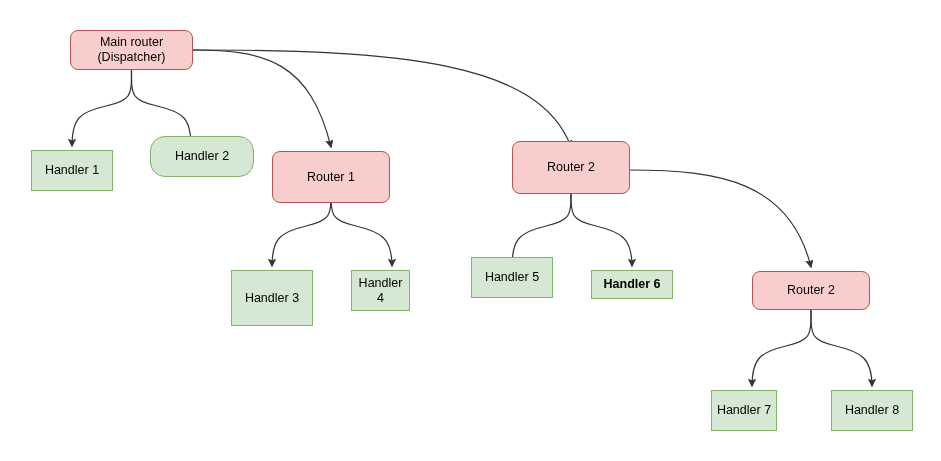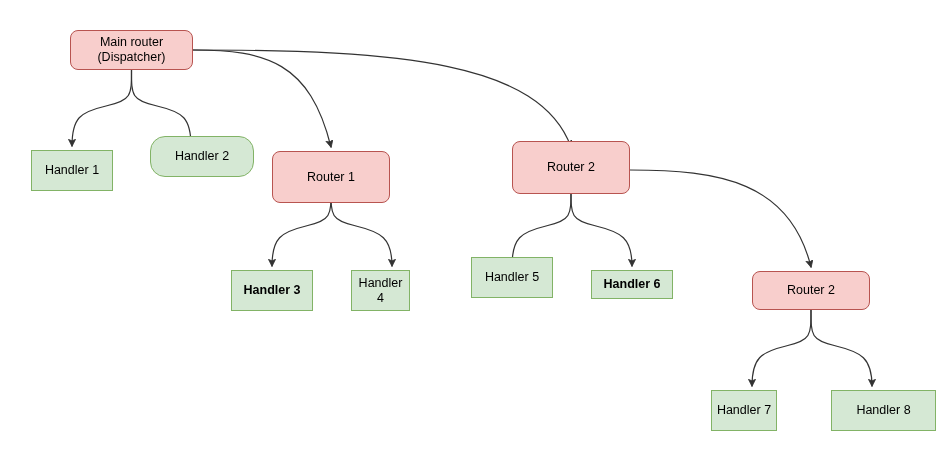--- a/index.html
+++ b/index.html
@@ -90,36 +90,36 @@
       </div>
       <div class="node node-handler" style="left: 150px; top: 136px; width: 104px; height: 41px; border-radius: 15px;">
         <span class="node-label">Handler 2</span>
       </div>
       <div class="node node-router" style="left: 272px; top: 151px; width: 118px; height: 52px;">
         <span class="node-label">Router 1</span>
       </div>
       <div class="node node-router" style="left: 512px; top: 141px; width: 118px; height: 53px;">
         <span class="node-label">Router 2</span>
       </div>
-      <div class="node node-handler" style="left: 231px; top: 270px; width: 82px; height: 41px; font-weight: bold;">
+      <div class="node node-handler" style="left: 231px; top: 270px; width: 82px; height: 56px;">
         <span class="node-label">Handler 3</span>
       </div>
       <div class="node node-handler" style="left: 351px; top: 270px; width: 59px; height: 41px;">
         <span class="node-label">Handler 4</span>
       </div>
       <div class="node node-handler" style="left: 471px; top: 257px; width: 82px; height: 41px;">
         <span class="node-label">Handler 5</span>
       </div>
       <div class="node node-handler" style="left: 591px; top: 270px; width: 82px; height: 29px; font-weight: bold;">
         <span class="node-label">Handler 6</span>
       </div>
       <div class="node node-router" style="left: 752px; top: 271px; width: 118px; height: 39px;">
         <span class="node-label">Router 2</span>
       </div>
       <div class="node node-handler" style="left: 711px; top: 390px; width: 66px; height: 41px;">
         <span class="node-label">Handler 7</span>
       </div>
-      <div class="node node-handler" style="left: 831px; top: 390px; width: 105px; height: 41px;">
+      <div class="node node-handler" style="left: 831px; top: 390px; width: 82px; height: 41px;">
         <span class="node-label">Handler 8</span>
       </div>
     </div>
 
 </div>
 
 </body></html>

